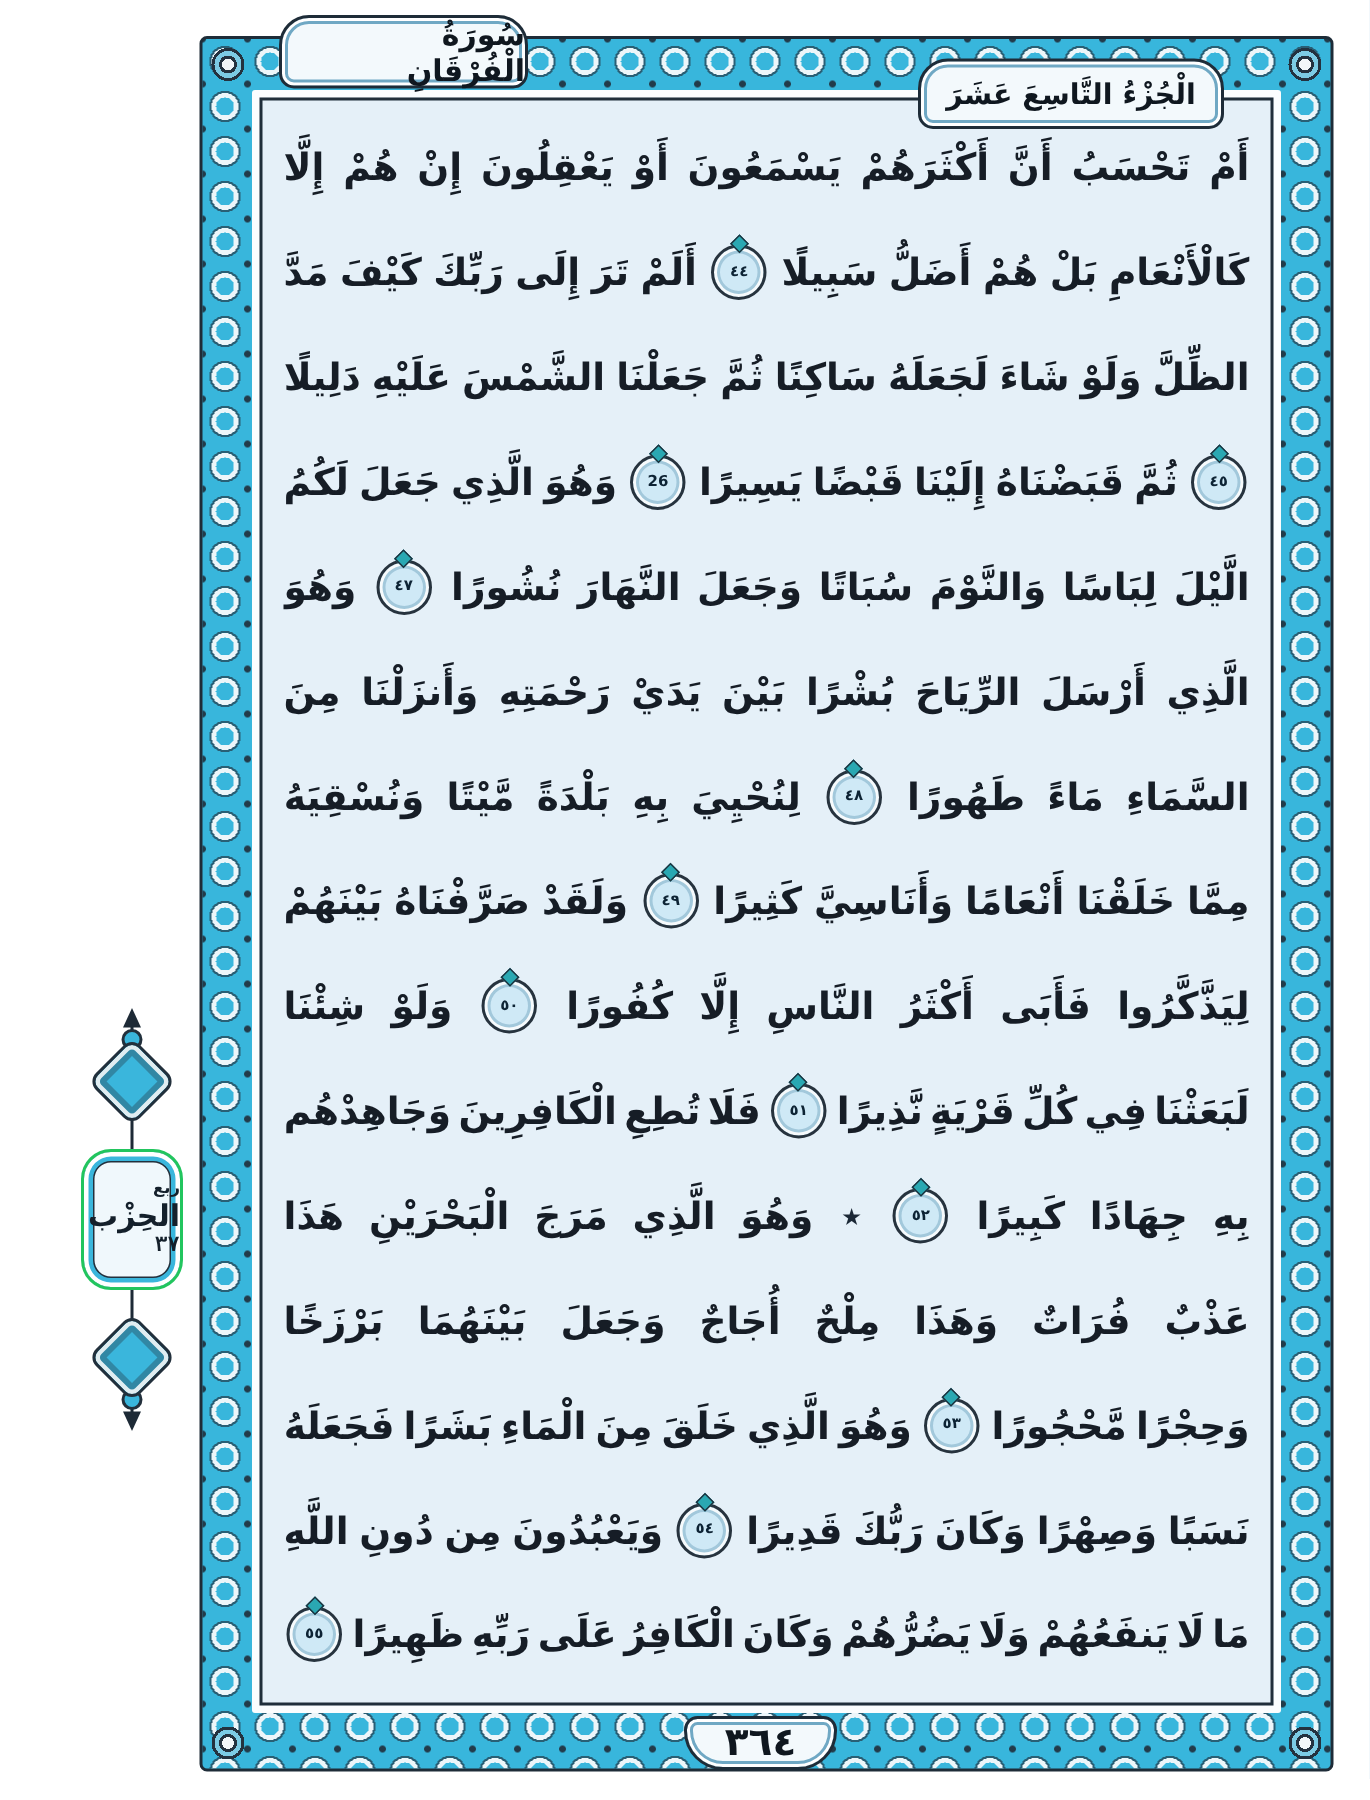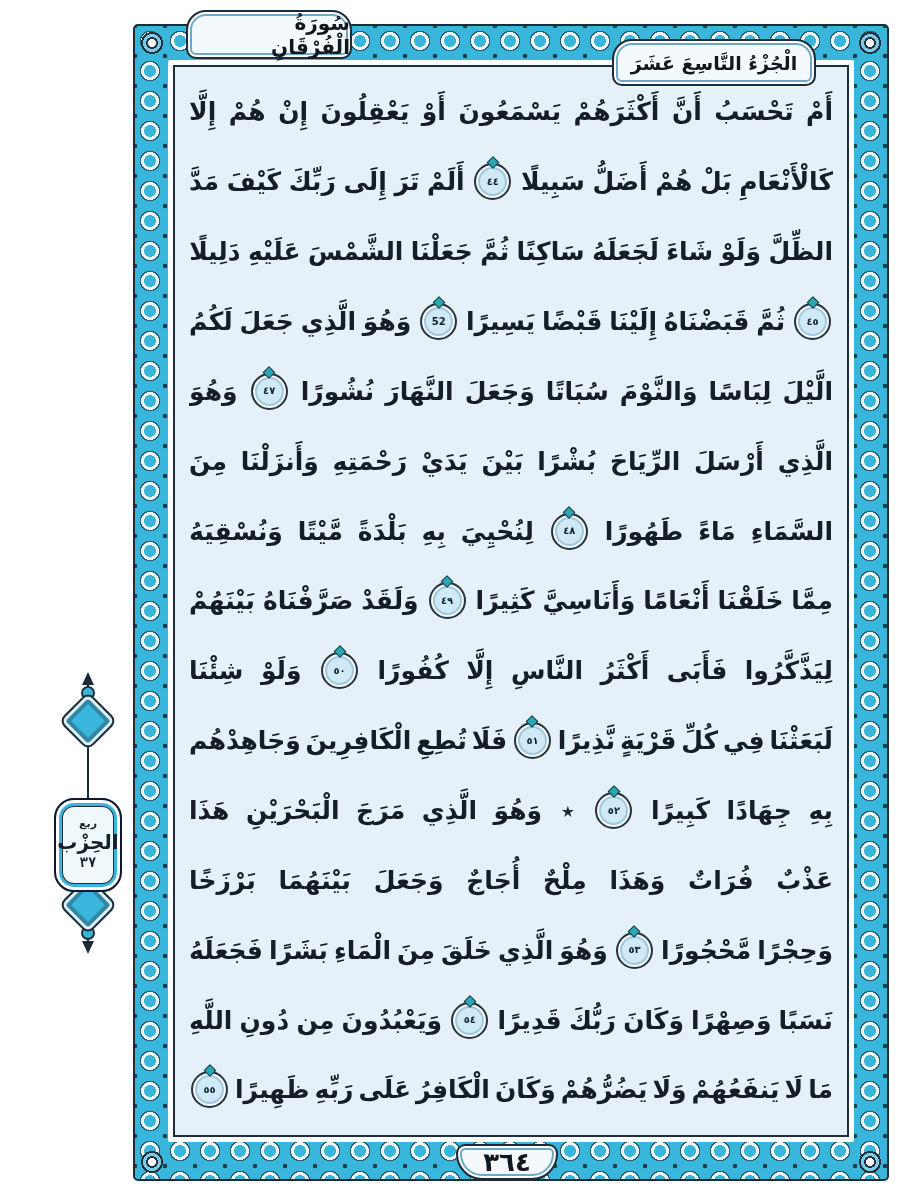--- a/index.html
+++ b/index.html
@@ -86,24 +86,24 @@
   .hizb-orn.top{top:28px;} .hizb-orn.bottom{bottom:28px;}
   .hizb-dot{
     position:absolute;left:50%;transform:translateX(-50%);
     width:14px;height:14px;border-radius:50%;
     background:#3ab6dc;border:2px solid #22303c;box-sizing:border-box;
   }
   .hizb-dot.d1{top:14px;} .hizb-dot.d2{bottom:14px;}
   .hizb-badge{
     position:absolute;left:50%;top:50%;transform:translate(-50%,-50%);
     width:68px;height:94px;background:#f0f8fc;
-    border:2px solid #0f172a;border-radius:20px;box-sizing:border-box;
+    border:2px solid #22c55e;border-radius:20px;box-sizing:border-box;
     box-shadow:inset 0 0 0 3px #ffffff, inset 0 0 0 6px #3ab6dc, inset 0 0 0 7px #22303c;
-    display:flex;flex-direction:column;align-items:center;justify-content:center;
-    direction:rtl;color:#14202b;font-weight:bold;margin-top:32px;
+    display:flex;flex-direction:column;justify-content:center;
+    direction:rtl;color:#14202b;font-weight:bold;
   }
   .hizb-badge .small{font-size:11px;line-height:1.1;}
   .hizb-badge .main{font-size:20px;line-height:1.25;}
   .hizb-badge .num{font-size:14px;line-height:1.2;font-family:Liberation Mono, monospace;}
 </style>
 </head>
 <body>
 
 <div class="tab tab-surah">
   <span>سُورَةُ الْفُرْقَانِ</span>
@@ -159,21 +159,21 @@
             <span class="qword">عَلَيْهِ</span>
             <span class="qword">دَلِيلًا</span>
           </div>
           <div class="quran-line">
             <span class="aya">٤٥</span>
             <span class="qword">ثُمَّ</span>
             <span class="qword">قَبَضْنَاهُ</span>
             <span class="qword">إِلَيْنَا</span>
             <span class="qword">قَبْضًا</span>
             <span class="qword">يَسِيرًا</span>
-            <span class="aya">52</span>
+            <span class="aya">26</span>
             <span class="qword">وَهُوَ</span>
             <span class="qword">الَّذِي</span>
             <span class="qword">جَعَلَ</span>
             <span class="qword">لَكُمُ</span>
           </div>
           <div class="quran-line">
             <span class="qword">الَّيْلَ</span>
             <span class="qword">لِبَاسًا</span>
             <span class="qword">وَالنَّوْمَ</span>
             <span class="qword">سُبَاتًا</span>

